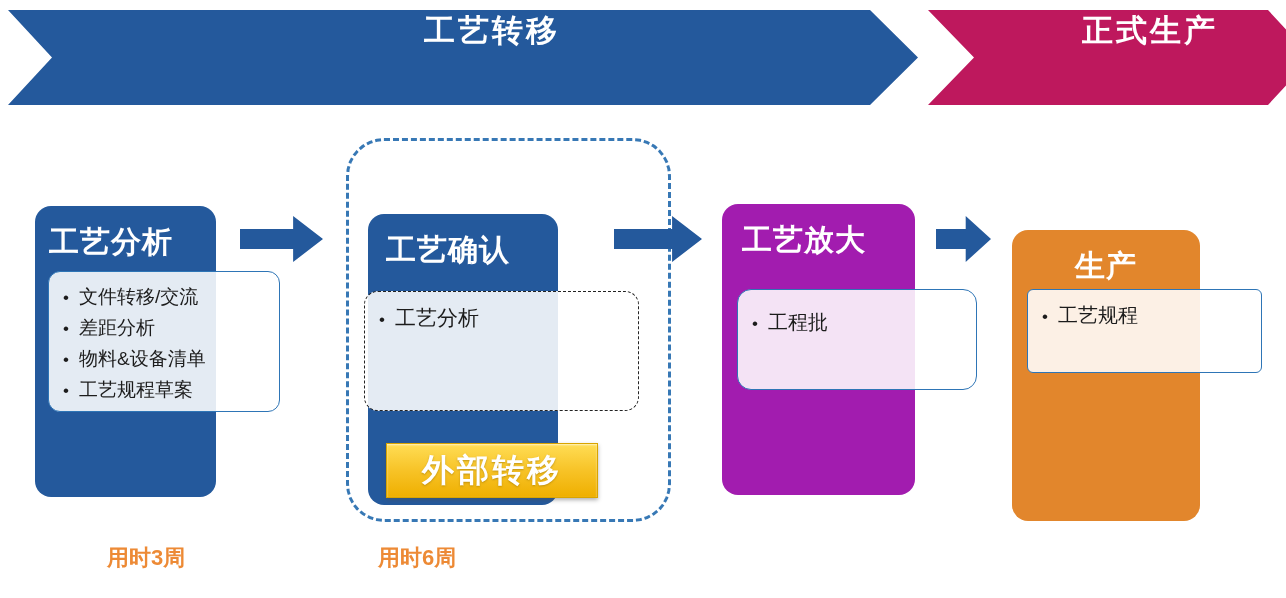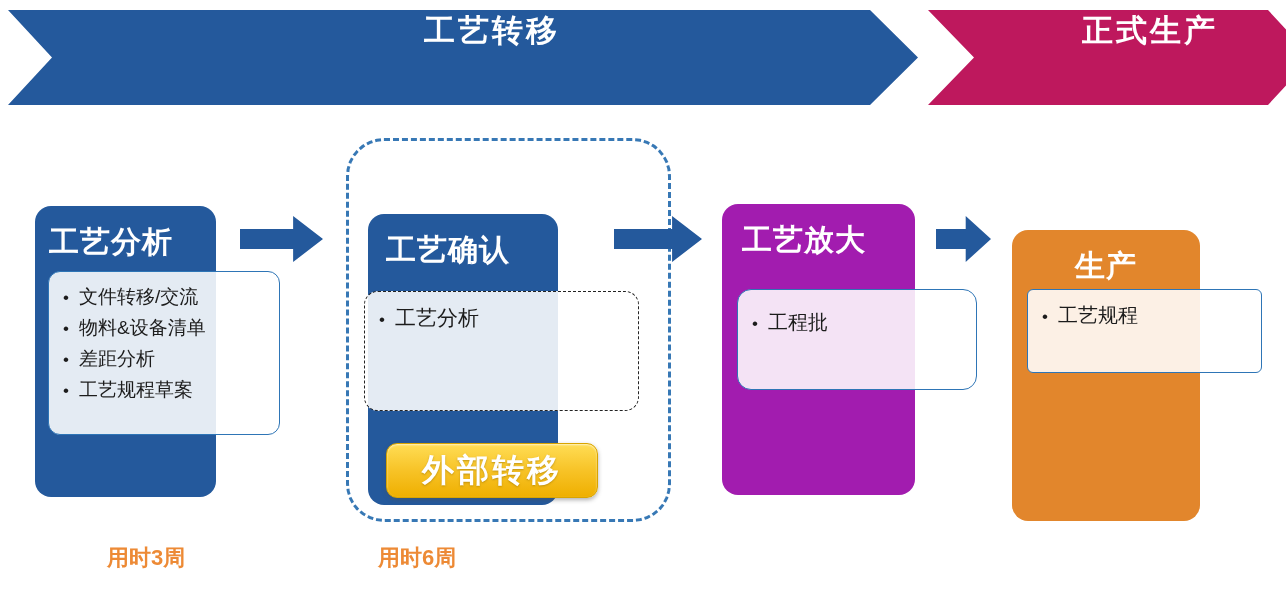--- a/index.html
+++ b/index.html
@@ -44,21 +44,21 @@
   .box3 .stage-title { padding-left:20px; }
   .box4 { left:1012px; top:204px; width:188px; height:291px; background:#E2862C;margin-top:26px; }
   .box4 .stage-title { text-align:center; padding-left:0; }
 
   
   .subbox {
     position:absolute; background:rgba(255,255,255,0.88);
     border:1.5px solid #2E75B6; border-radius:12px;
     box-sizing:border-box; z-index:2;
   }
-  .sub1 { left:48px;   top:271px; width:232px; height:164px; }
+  .sub1 { left:48px;   top:271px; width:232px; height:141px; }
   .sub2 { left:364px;  top:291px; width:275px; height:120px;
           border:1.2px dashed #222222; border-radius:14px; }
   .sub3 { left:737px;  top:289px; width:240px; height:101px;border-radius:14px; }
   .sub4 { left:1027px; top:289px; width:235px; height:84px;border-radius:6px; }
 
   ul.bullets {
     list-style:none; margin:0; padding:10px 6px 0 14px;
     color:#1c1c1c; font-size:19px;
   }
   .bullets li { line-height:30px; white-space:nowrap; }
@@ -66,21 +66,21 @@
   .sub2 .bullets { font-size:21px; padding-top:8px; }
   .sub2 .bullets li { line-height:36px; }
   .sub3 .bullets { font-size:20px; padding-top:16px; }
   .sub3 .bullets li { line-height:32px; }
   .sub4 .bullets { font-size:20px; padding-top:8px; }
   .sub4 .bullets li { line-height:34px; }
 
   
   .badge {
     position:absolute; left:386px; top:443px; width:212px; height:55px;
-    border-radius:11px; z-index:3; box-sizing:border-box;
+    border-radius:0; z-index:3; box-sizing:border-box;
     background:linear-gradient(180deg,#FFDD55 0%,#F7C327 50%,#EFAF00 100%);
     border:1px solid #D9A400;
     box-shadow:0 2px 4px rgba(80,80,80,.45), inset 0 1px 2px rgba(255,255,255,.65);
     display:flex; align-items:center; justify-content:center;
     color:#ffffff; font-weight:bold; font-size:32px; letter-spacing:3px;
     text-shadow:0 1px 2px rgba(150,110,0,.55);
   }
 
   
   .arrow {
@@ -113,22 +113,22 @@
   </div>
 
   <div class="group-outline"></div>
 
   <div class="stage-box box1">
     <div class="stage-title">工艺分析</div>
   </div>
   <div class="subbox sub1">
     <ul class="bullets">
       <li>文件转移/交流</li>
+      <li>差距分析</li>
       <li>物料&amp;设备清单</li>
-      <li>差距分析</li>
       <li>工艺规程草案</li>
     </ul>
   </div>
 
   <div class="arrow arrow1"></div>
 
   <div class="stage-box box2">
     <div class="stage-title">工艺确认</div>
   </div>
   <div class="subbox sub2">

